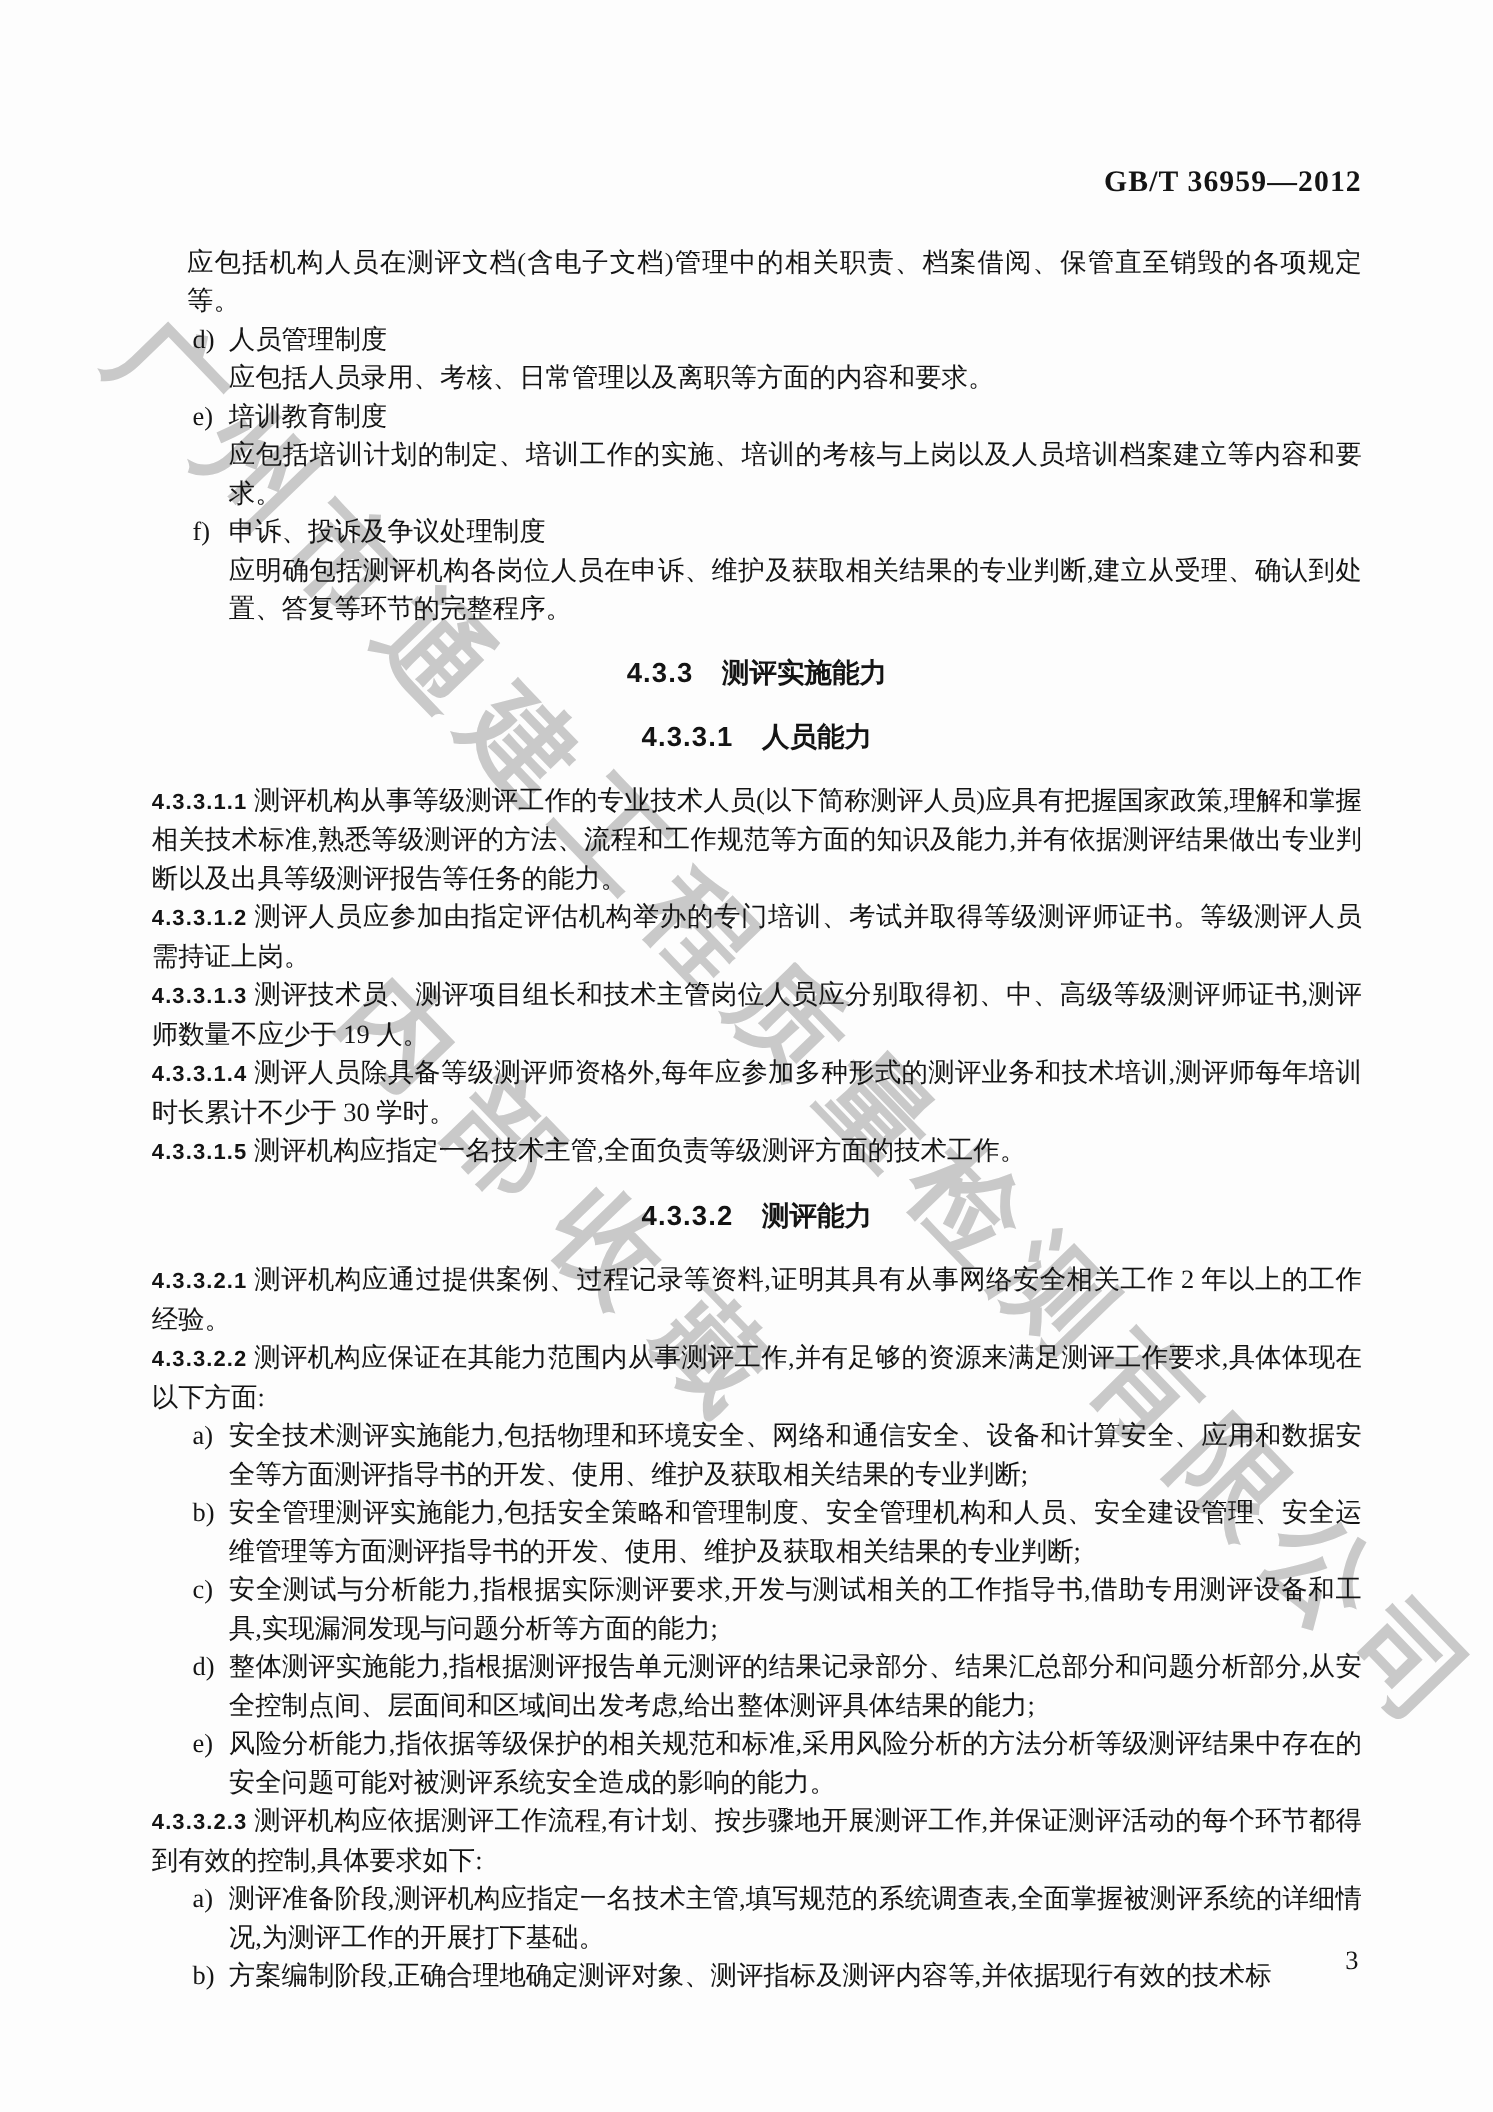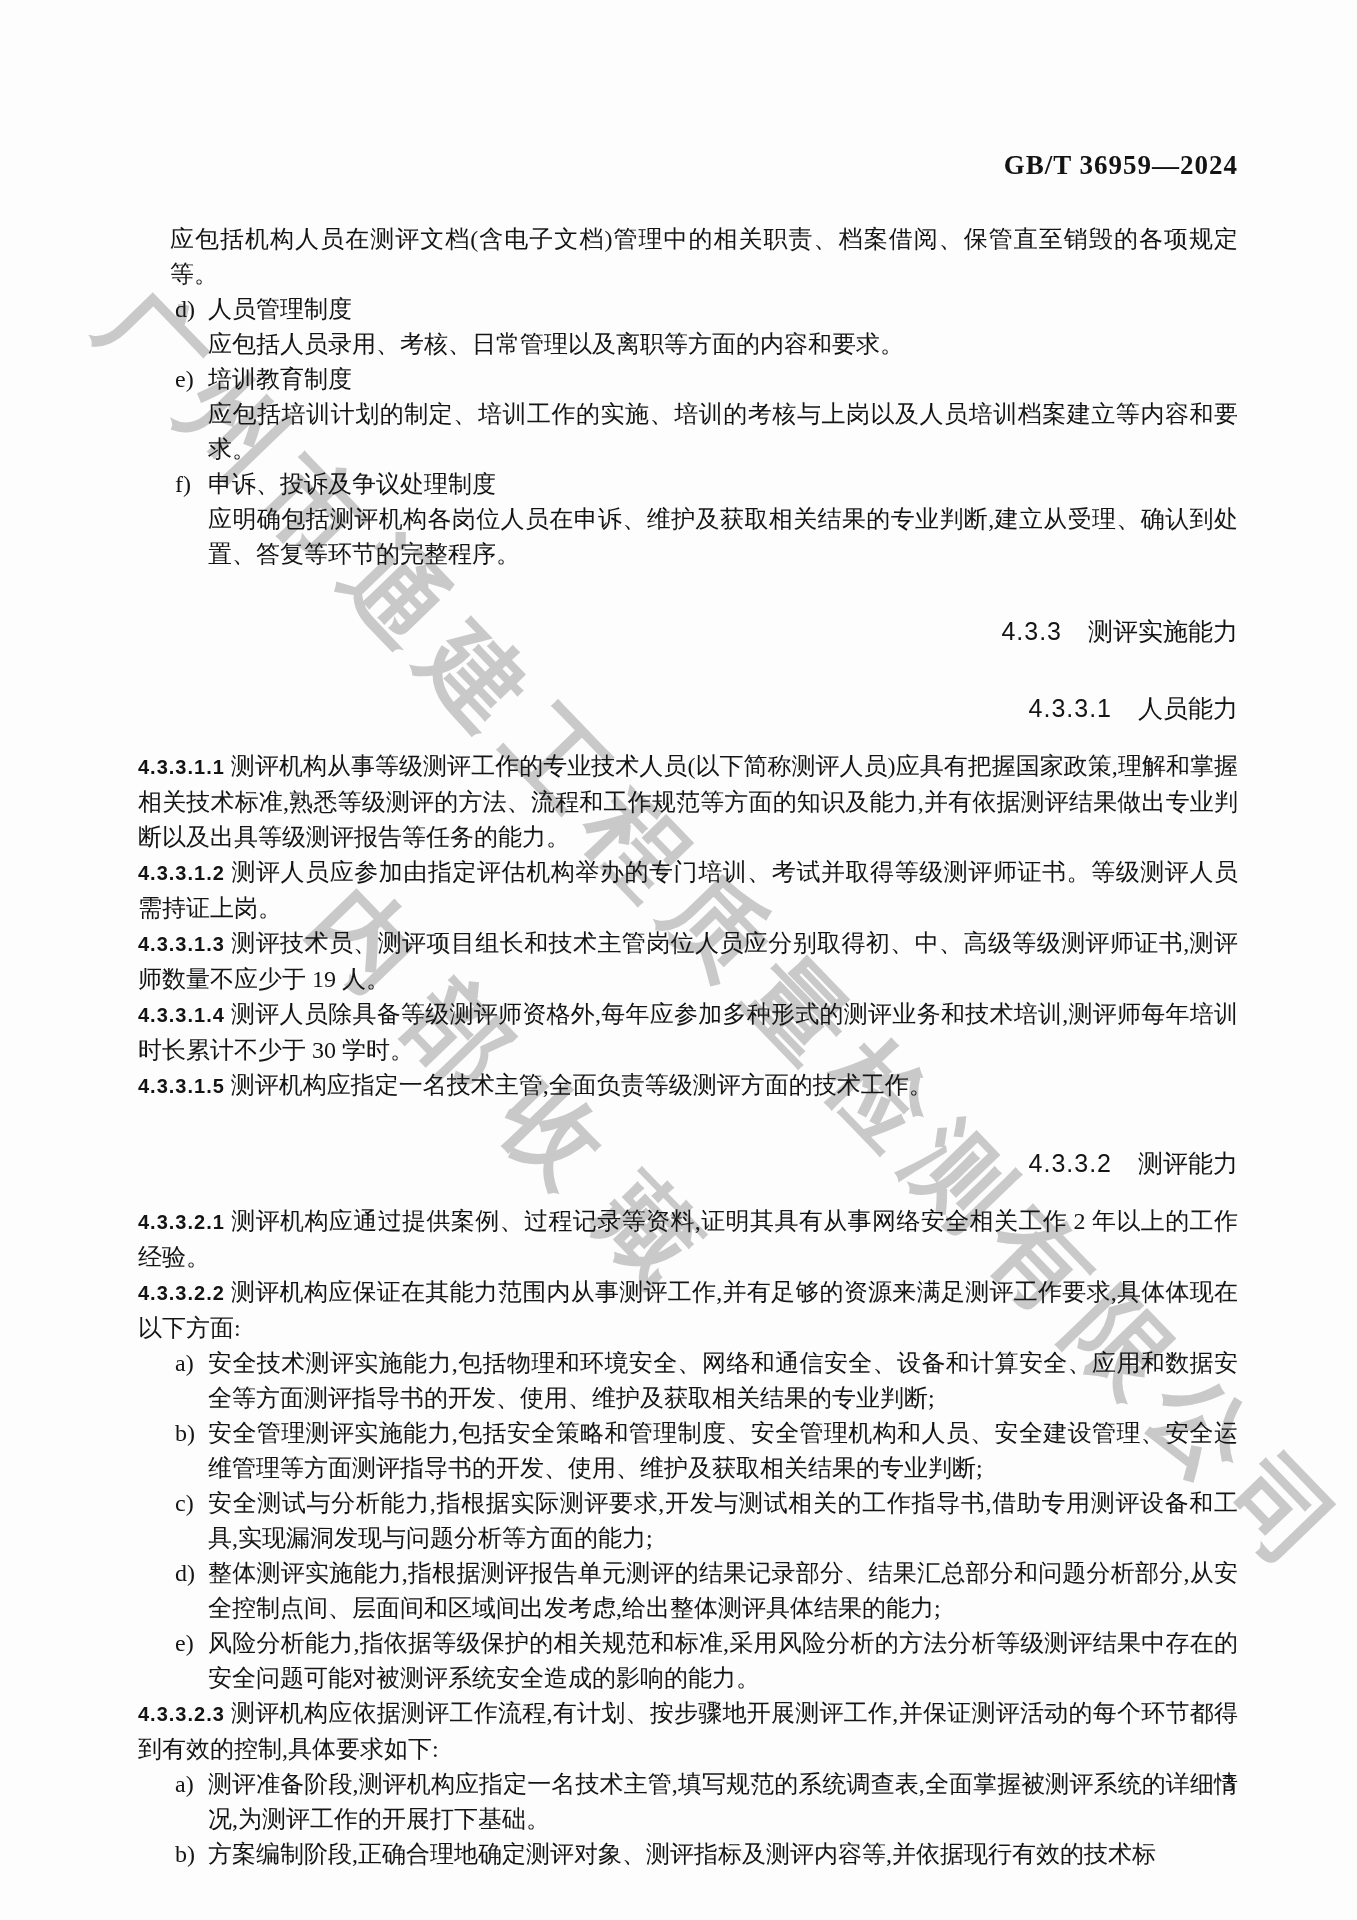--- a/index.html
+++ b/index.html
@@ -39,37 +39,37 @@
     font-size:24px;line-height:35px;text-align:justify;text-justify:inter-ideograph;
   }
   p{margin:0;}
   .hang{margin-left:32px;}
   .list-item{margin:0;}
   .li-head{position:relative;padding-left:70px;text-align:left;}
   .marker{position:absolute;left:37px;top:0;}
   .li-desc{padding-left:70px;}
   .sub-item{position:relative;padding-left:70px;margin:0;}
   .heading{
-    margin:42px 0 23px 0;font-weight:normal;font-size:25px;line-height:35px;
-    font-family:"Liberation Sans",sans-serif;text-align:right;
+    margin:23px 0 23px 0;font-weight:bold;font-size:25px;line-height:35px;
+    font-family:"Liberation Sans",sans-serif;text-align:center;
   }
   .h-num{margin-right:26px;letter-spacing:1px;}
   .clause{margin:0;}
   .clause-num{font-weight:bold;margin-right:6px;white-space:nowrap;letter-spacing:1px;
     font-family:"Liberation Sans",sans-serif;font-size:20px;}
 </style>
 </head>
 <body>
 
 <div class="page">
 
   <div class="wm wm-company">广州市通建工程质量检测有限公司</div>
   <div class="wm wm-stamp">内部收藏</div>
 
-  <div class="std-number">GB/T 36959—2024</div>
+  <div class="std-number">GB/T 36959—2012</div>
 
   <div class="content">
 
     <p class="hang">应包括机构人员在测评文档(含电子文档)管理中的相关职责、档案借阅、保管直至销毁的各项规定等。</p>
 
     <div class="list-item">
       <div class="li-head">
         <span class="marker">d)</span>
         <span>人员管理制度</span>
       </div>

